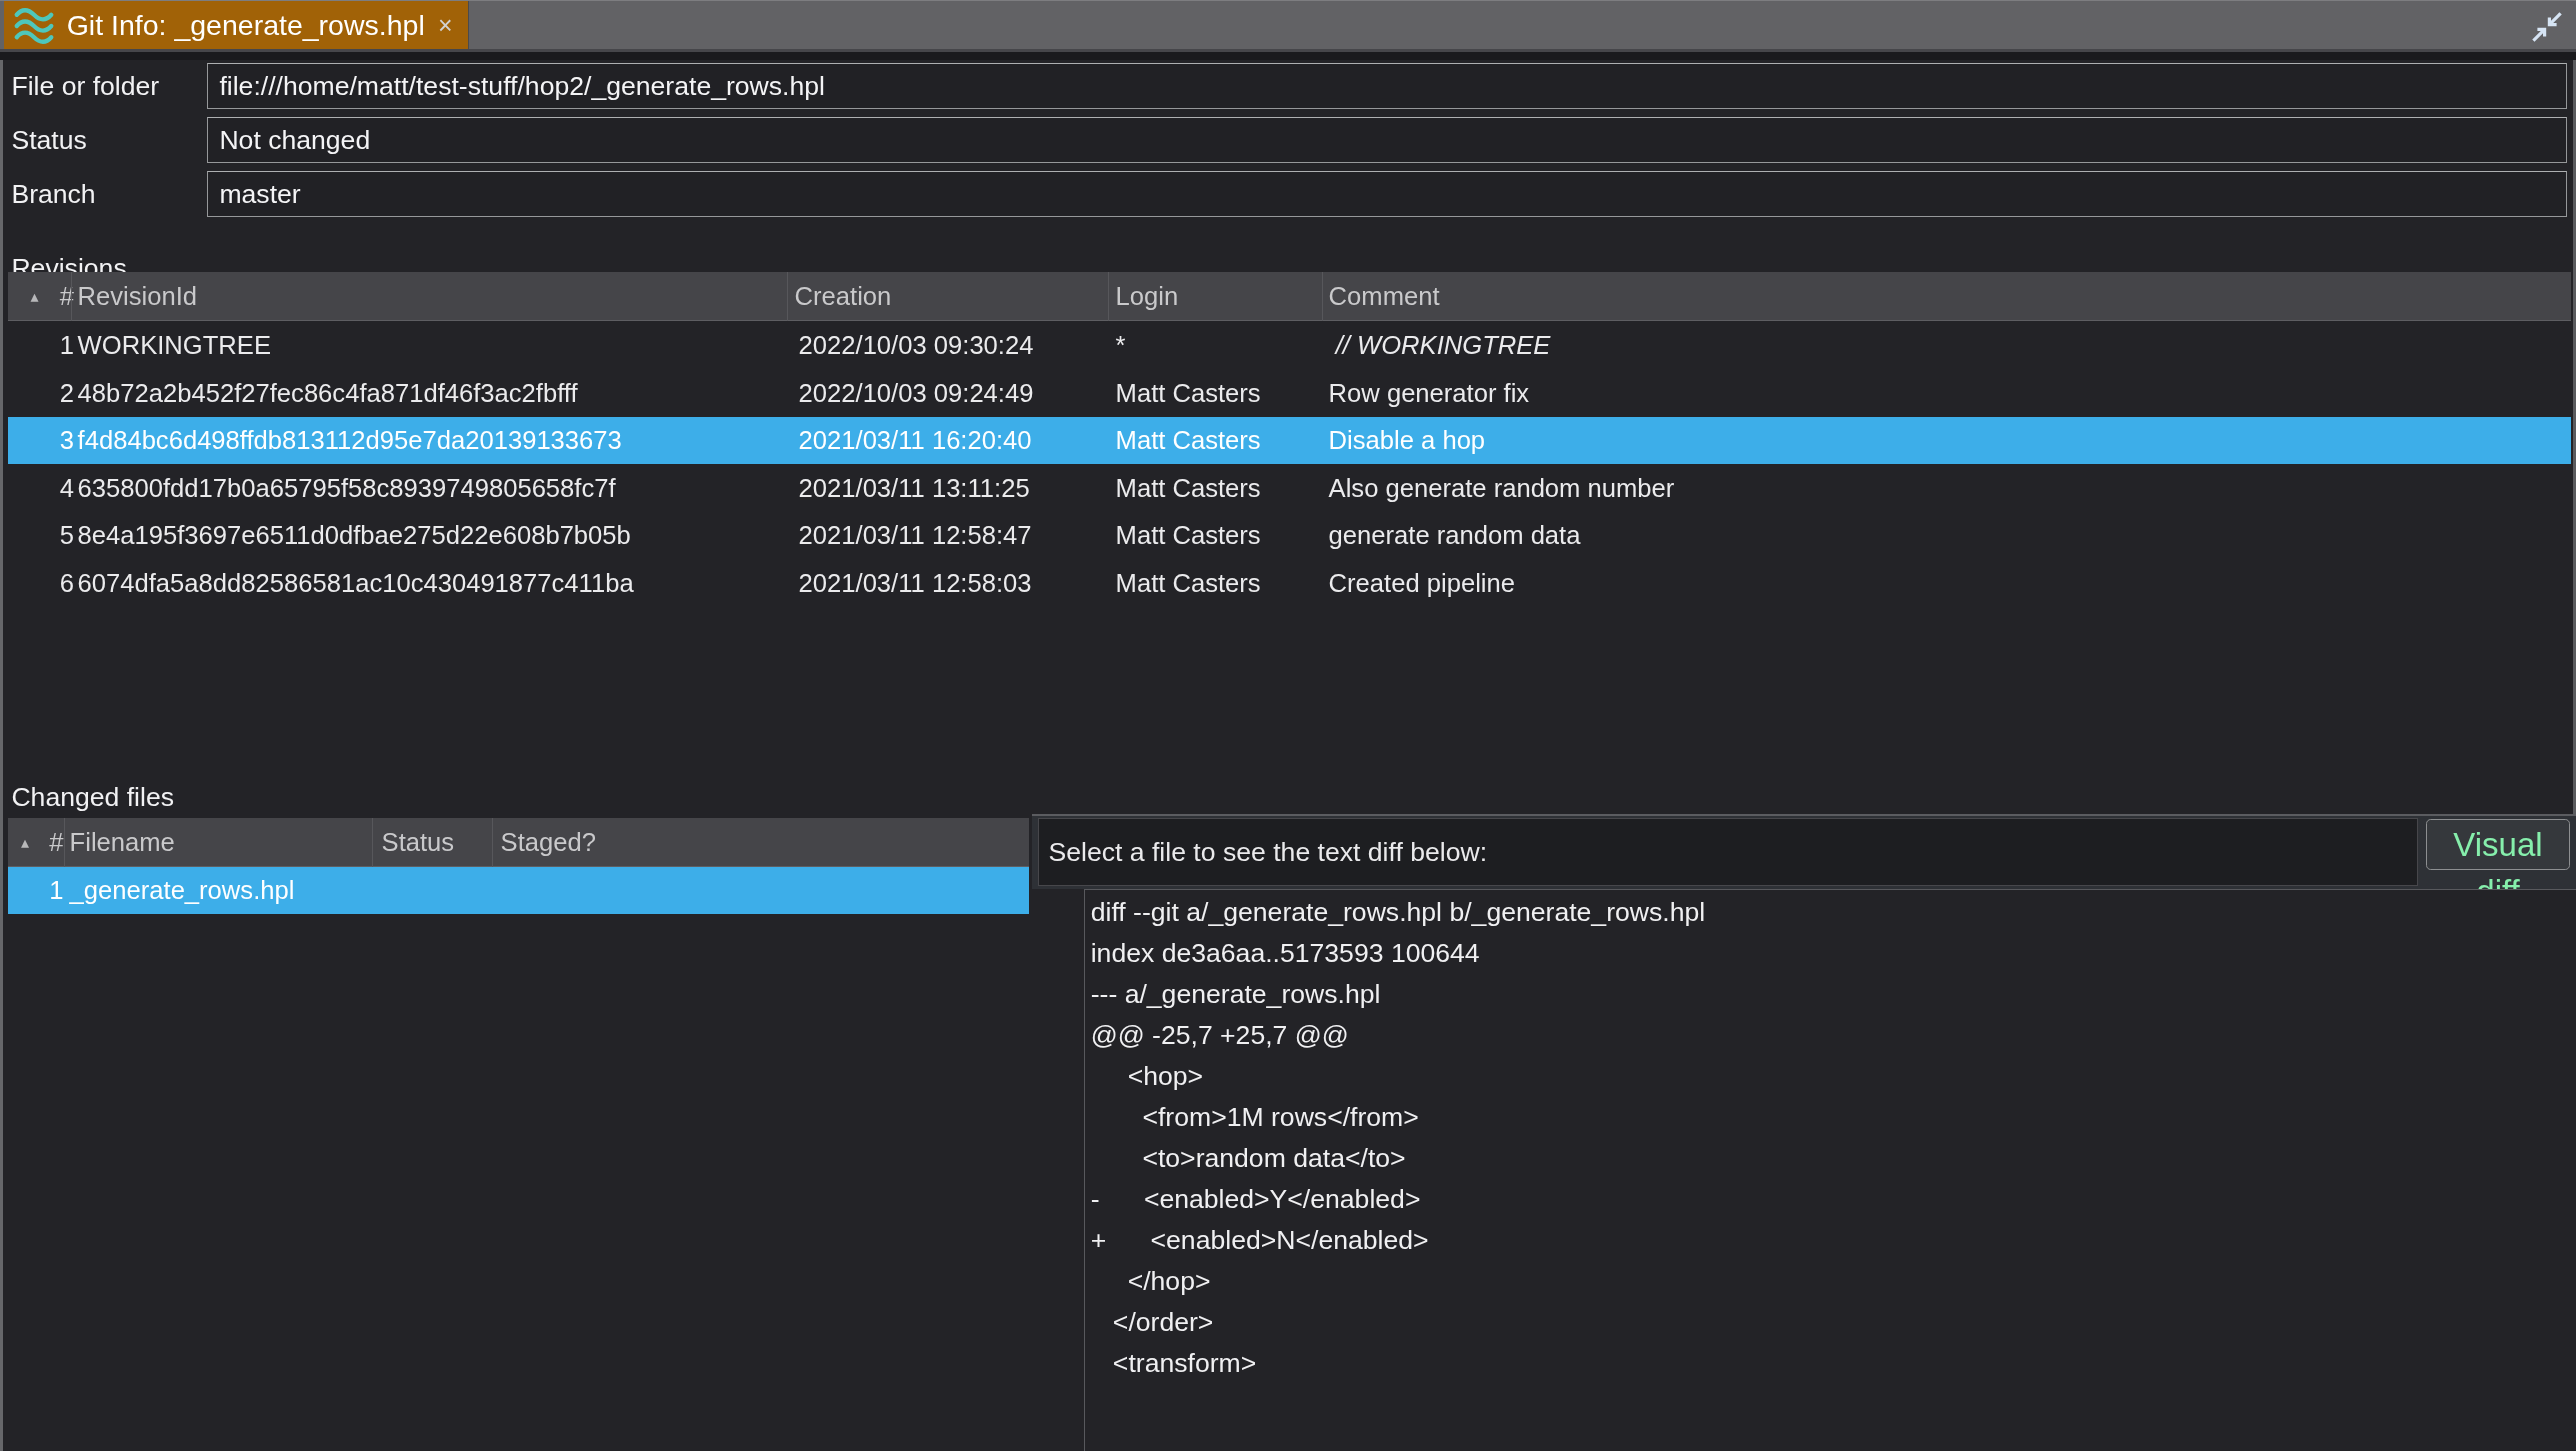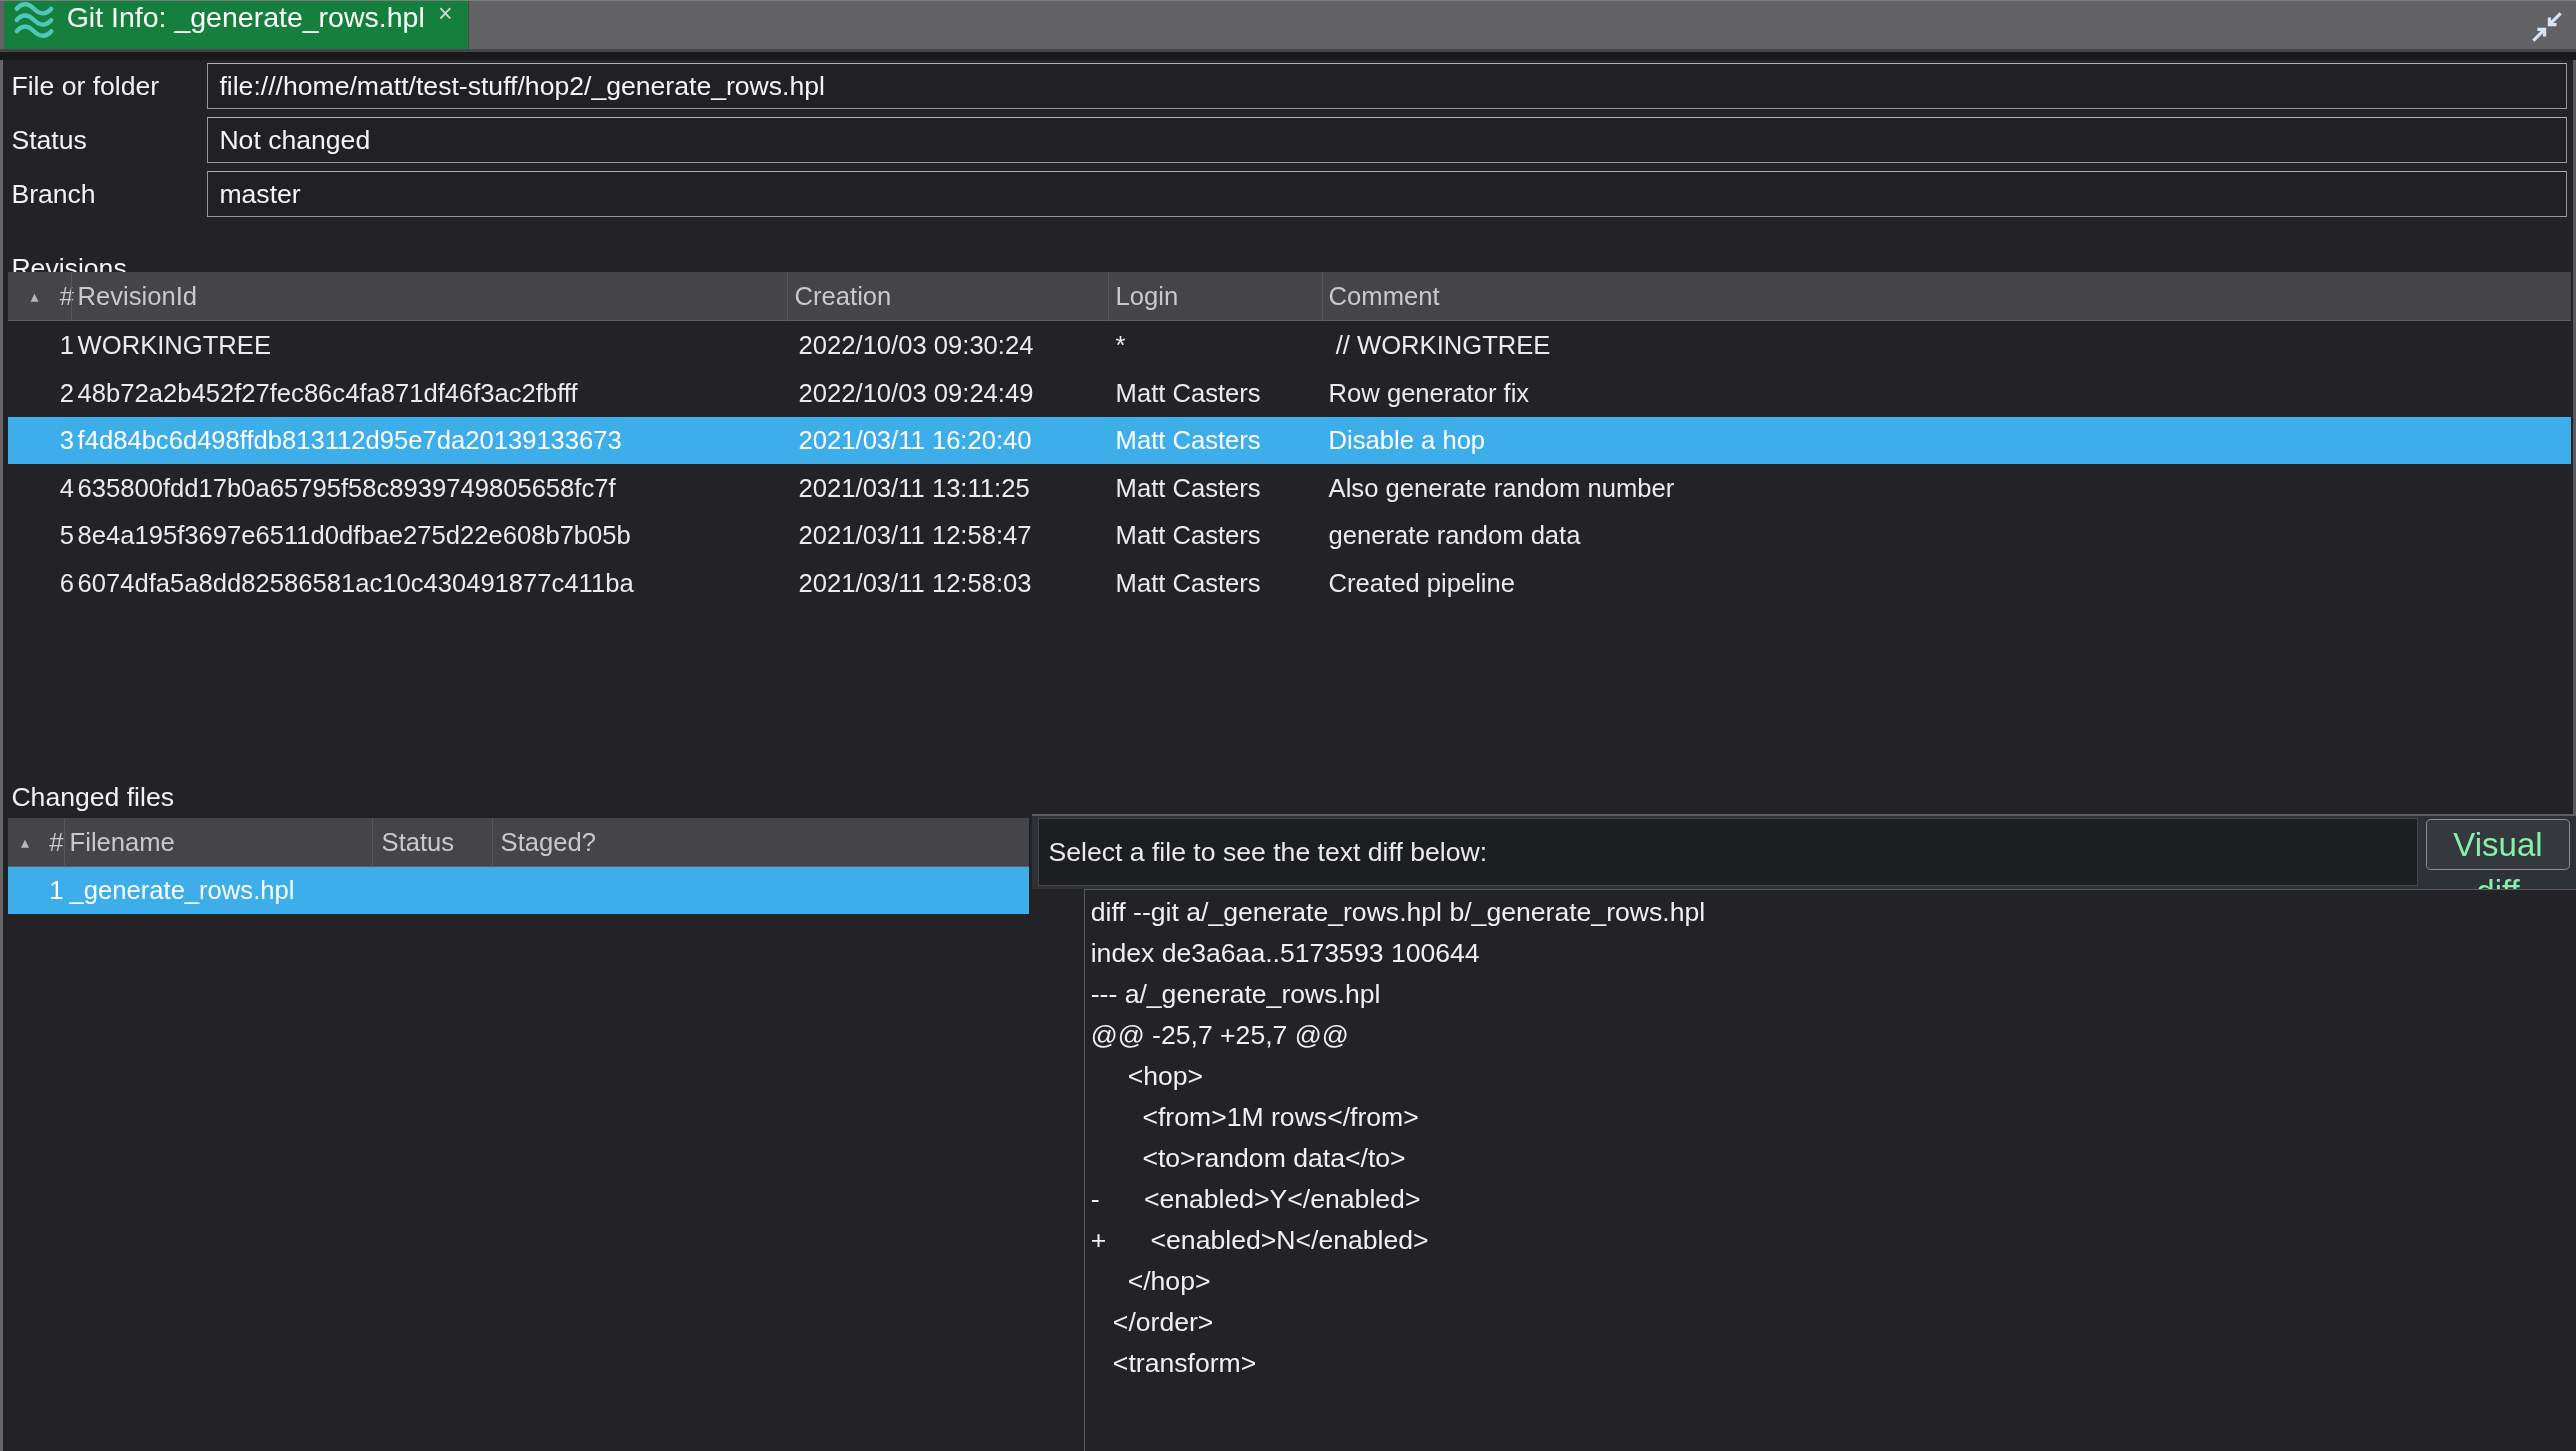--- a/index.html
+++ b/index.html
@@ -3,21 +3,21 @@
 <meta charset="utf-8">
 <style>
   html,body{margin:0;padding:0;}
   body{
     width:2576px;height:1451px;position:relative;overflow:hidden;
     background:#232327;color:#ececee;
     font-family:"Liberation Sans", sans-serif;
   }
   
   .tabbar{position:absolute;left:0;top:0;width:2576px;height:49px;background:#626265;border-top:0.9px solid #7d7d80;box-sizing:border-box;}
-  .tab{position:absolute;left:3.8px;top:0;height:49px;background:#15803d;border-right:1.9px solid #4a4a4d;display:flex;align-items:flex-start;padding:0 15px 0 9.5px;}
+  .tab{position:absolute;left:3.8px;top:0;height:49px;background:#a16207;border-right:1.9px solid #4a4a4d;display:flex;align-items:center;padding:0 15px 0 9.5px;}
   .tab-title{font-size:28.5px;color:#ffffff;margin-left:11.4px;white-space:nowrap;}
   .tab-close{font-size:25px;color:#d2d2d2;margin-left:13.3px;line-height:1;}
   .bar-sep1{position:absolute;left:0;top:49px;width:2576px;height:2.8px;background:#46464a;}
   .bar-sep2{position:absolute;left:0;top:52px;width:2576px;height:7.6px;background:#1a1a1d;}
   .restore{position:absolute;right:13.3px;top:9.5px;width:32px;height:32px;}
   
   .side-l{position:absolute;left:0;top:60px;width:2.8px;height:1391px;background:#66676a;}
   .side-r{position:absolute;right:0;top:60px;width:2.8px;height:1391px;background:#5a5b5e;}
   
   .flabel{position:absolute;left:11.4px;height:46px;line-height:46px;font-size:26.6px;color:#f2f2f4;}
@@ -112,21 +112,21 @@
   <span class="vdiv" style="left:779px;"></span>
   <span class="vdiv" style="left:1100px;"></span>
   <span class="vdiv" style="left:1314px;"></span>
 </div>
 
 <div class="trow" style="left:7.6px;top:322px;width:2563px;">
   <span class="cell num" style="left:28.5px;">1</span>
   <span class="cell" style="left:70px;">WORKINGTREE</span>
   <span class="cell" style="left:791px;">2022/10/03 09:30:24</span>
   <span class="cell" style="left:1108px;">*</span>
-  <span class="cell" style="left:1321px;"> // WORKINGTREE</span>
+  <span class="cell" style="left:1321px;font-style:italic;"> // WORKINGTREE</span>
 </div>
 <div class="trow" style="left:7.6px;top:370px;width:2563px;">
   <span class="cell num" style="left:28.5px;">2</span>
   <span class="cell" style="left:70px;">48b72a2b452f27fec86c4fa871df46f3ac2fbfff</span>
   <span class="cell" style="left:791px;">2022/10/03 09:24:49</span>
   <span class="cell" style="left:1108px;">Matt Casters</span>
   <span class="cell" style="left:1321px;">Row generator fix</span>
 </div>
 <div class="trow selected" style="left:7.6px;top:417px;width:2563px;">
   <span class="cell num" style="left:28.5px;">3</span>

